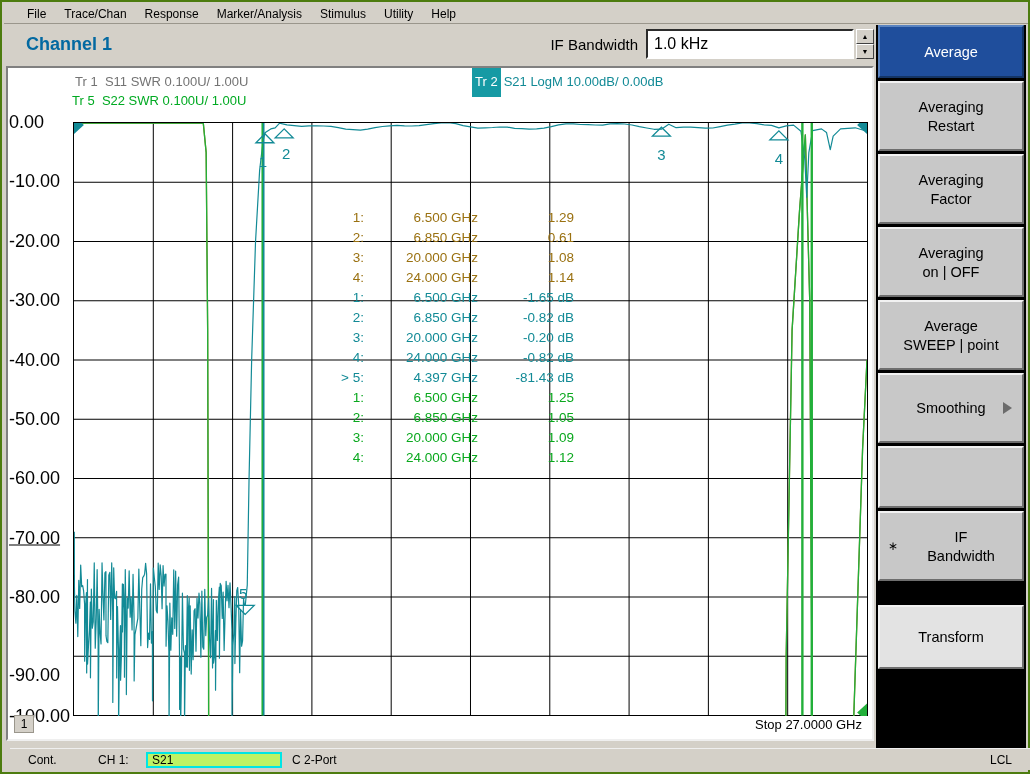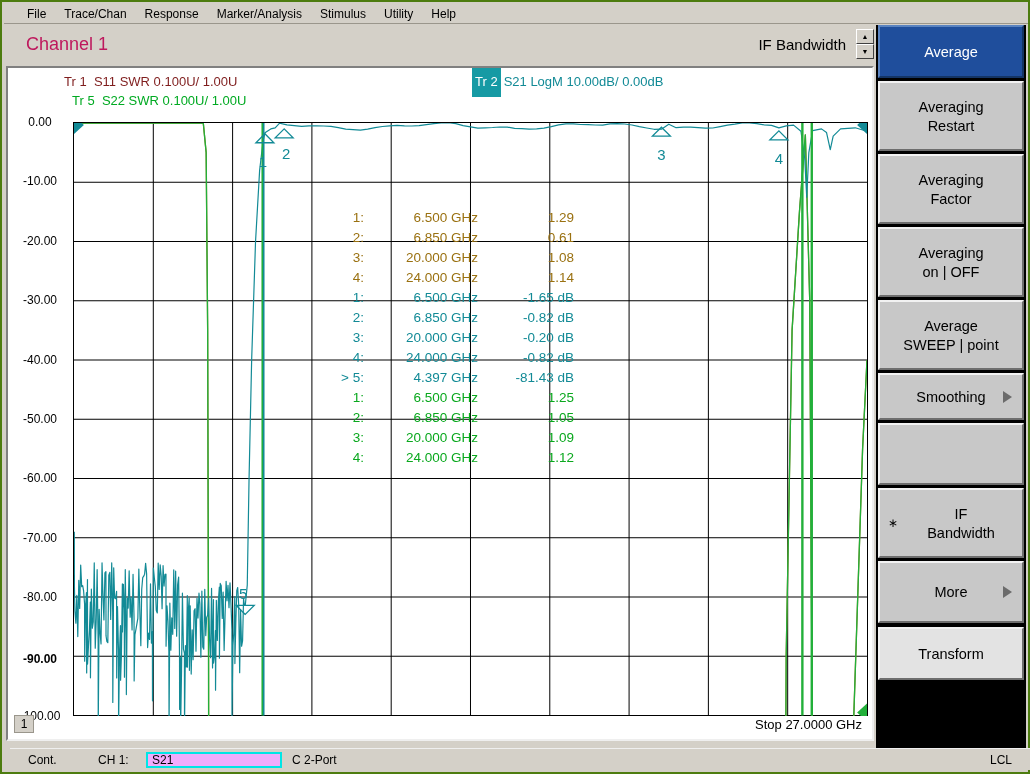--- a/index.html
+++ b/index.html
@@ -34,21 +34,21 @@
   }
 
   
   #chanbar {
     position: absolute; left: 2px; top: 23px;
     width: 874px; height: 38px;
     background: #d4d0c8;
     display: flex; align-items: center;
   }
   #chan-title {
-    font-size: 18px; color: #be185d; font-weight: normal;
+    font-size: 18px; color: #0369a1; font-weight: bold;
     margin-left: 22px; letter-spacing: 0px;
   }
   #ifbw-group {
     position: absolute; right: 4px; top: 3px;
     display: flex; align-items: center; height: 32px;
   }
   #ifbw-label { font-size: 15px; color: #000; margin-right: 8px; white-space: nowrap;}
   #ifbw-box {
     width: 208px; height: 30px;
     background: #fff;
@@ -76,21 +76,21 @@
     position: absolute; left: 4px; top: 64px;
     width: 868px; height: 675px;
     background: #ffffff;
     border: 2px solid #808080;
     border-right-color: #efefef; border-bottom-color: #efefef;
   }
   #graph-inner { position: absolute; inset: 0; background: #fff; overflow: hidden; }
 
   
   .tr-hdr { position: absolute; font-size: 13px; white-space: nowrap; }
-  #tr1-hdr { left: 56px; top: 6px;  color: #7f1d1d; }
+  #tr1-hdr { left: 67px; top: 6px;  color: #737373; }
   #tr4-hdr { left: 64px; top: 25px; color: #00aa22; }
   #tr2-hdr { left: 464px; top: 6px; color: #128a96; }
   .tr-badge {
     background: #169aa4; color: #ffffff; padding: 8px 3px; margin-right: 3px;
   }
 
   
   #plot {
     position: absolute;
     left: 65px; top: 54px;
@@ -98,22 +98,22 @@
     border: 1px solid #000;
     background: #fff;
   }
   #gridsvg { position: absolute; inset: 0; }
   #tracesvg { position: absolute; inset: 0; }
   #markersvg { position: absolute; inset: 0; }
 
   
   .ylab {
     position: absolute; right: 0; width: 62px;
-    text-align: center;
-    font-size: 12px; color: #000;
+    text-align: left;
+    font-size: 18px; color: #000;
     transform: translateY(-50%);
     white-space: nowrap;
   }
   #yaxis { position: absolute; left: 0px; top: 54px; width: 63px; height: 594px; }
 
   
   #mkr-table {
     position: absolute; left: 322px; top: 140px;
     font-size: 13.5px;
     line-height: 20px;
@@ -184,21 +184,21 @@
     width: 1024px; height: 22px;
     background: #d4d0c8;
     border-top: 1px solid #efefef;
     display: flex; align-items: center;
     font-size: 12px; color: #000;
   }
   #st-cont { margin-left: 18px; width: 70px; }
   #st-ch   { width: 48px; }
   #st-par {
     width: 136px; height: 16px;
-    background: #f0abfc;
+    background: #bef264;
     border: 2px solid #00e5e5;
     display: flex; align-items: center;
     padding-left: 4px; font-size: 12px;
   }
   #st-cal { margin-left: 10px; }
   #st-lcl { margin-left: auto; margin-right: 22px; }
 </style>
 </head>
 <body>
 
@@ -211,20 +211,21 @@
     <div class="menu-item">Marker/Analysis</div>
     <div class="menu-item">Stimulus</div>
     <div class="menu-item">Utility</div>
     <div class="menu-item">Help</div>
   </div>
 
   <div id="chanbar">
     <div id="chan-title">Channel 1</div>
     <div id="ifbw-group">
       <div id="ifbw-label">IF Bandwidth</div>
+      <div id="ifbw-box">1.0 kHz</div>
       <div id="ifbw-spin">
         <div class="spin-btn">▲</div>
         <div class="spin-btn">▼</div>
       </div>
     </div>
   </div>
 
   <div id="graph-frame">
     <div id="graph-inner">
 
@@ -239,23 +240,23 @@
       </div>
 
       <div id="yaxis">
           <div class="ylab" style="top: 0px;">0.00</div>
           <div class="ylab" style="top: 59.4px;">-10.00</div>
           <div class="ylab" style="top: 118.8px;">-20.00</div>
           <div class="ylab" style="top: 178.2px;">-30.00</div>
           <div class="ylab" style="top: 237.6px;">-40.00</div>
           <div class="ylab" style="top: 297px;">-50.00</div>
           <div class="ylab" style="top: 356.4px;">-60.00</div>
-          <div class="ylab" style="top: 415.8px;">-70.00</div>
+          <div class="ylab" style="top: 415.8px; text-decoration: underline;">-70.00</div>
           <div class="ylab" style="top: 475.2px;">-80.00</div>
-          <div class="ylab" style="top: 537px; font-weight: bold;">-90.00</div>
+          <div class="ylab" style="top: 553px;">-90.00</div>
           <div class="ylab" style="top: 594px;">-100.00</div>
         </div>
 
       <div id="plot">
         <svg id="gridsvg" viewBox="0 0 795 594" preserveAspectRatio="none">
             <line x1="79.5" y1="0" x2="79.5" y2="594" stroke="#000" stroke-width="1"></line>
             <line x1="159" y1="0" x2="159" y2="594" stroke="#000" stroke-width="1"></line>
             <line x1="238.5" y1="0" x2="238.5" y2="594" stroke="#000" stroke-width="1"></line>
             <line x1="318" y1="0" x2="318" y2="594" stroke="#000" stroke-width="1"></line>
             <line x1="397.5" y1="0" x2="397.5" y2="594" stroke="#000" stroke-width="1"></line>
@@ -401,35 +402,31 @@
         <div class="l2">Factor</div>
       </div>
       <div class="sk" style="height: 70px;">
         <div>Averaging</div>
         <div class="l2">on  |  OFF</div>
       </div>
       <div class="sk" style="height: 70px;">
         <div>Average</div>
         <div class="l2">SWEEP | point</div>
       </div>
-      <div class="sk" style="height: 47px;">
+      <div class="sk" style="height: 70px;">
         <div>Smoothing</div>
         <div class="arrow"></div>
       </div>
       <div class="sk" style="height: 62px;"></div>
       <div class="sk" style="height: 70px; padding-left: 20px;">
         <div>IF</div>
         <div class="l2">Bandwidth</div>
         <div class="star">∗</div>
       </div>
-      <div class="sk" style="height: 62px;">
-        <div>More</div>
-        <div class="arrow"></div>
-      </div>
-      <div class="sk light" style="height: 53px; margin-top: 4px;">
+      <div class="sk light" style="height: 64px; margin-top: 24px;">
         <div>Transform</div>
       </div>
     </div>
 
   <div id="statusbar">
     <div id="st-cont">Cont.</div>
     <div id="st-ch">CH 1:</div>
     <div id="st-par">S21</div>
     <div id="st-cal">C  2-Port</div>
     <div id="st-lcl">LCL</div>

